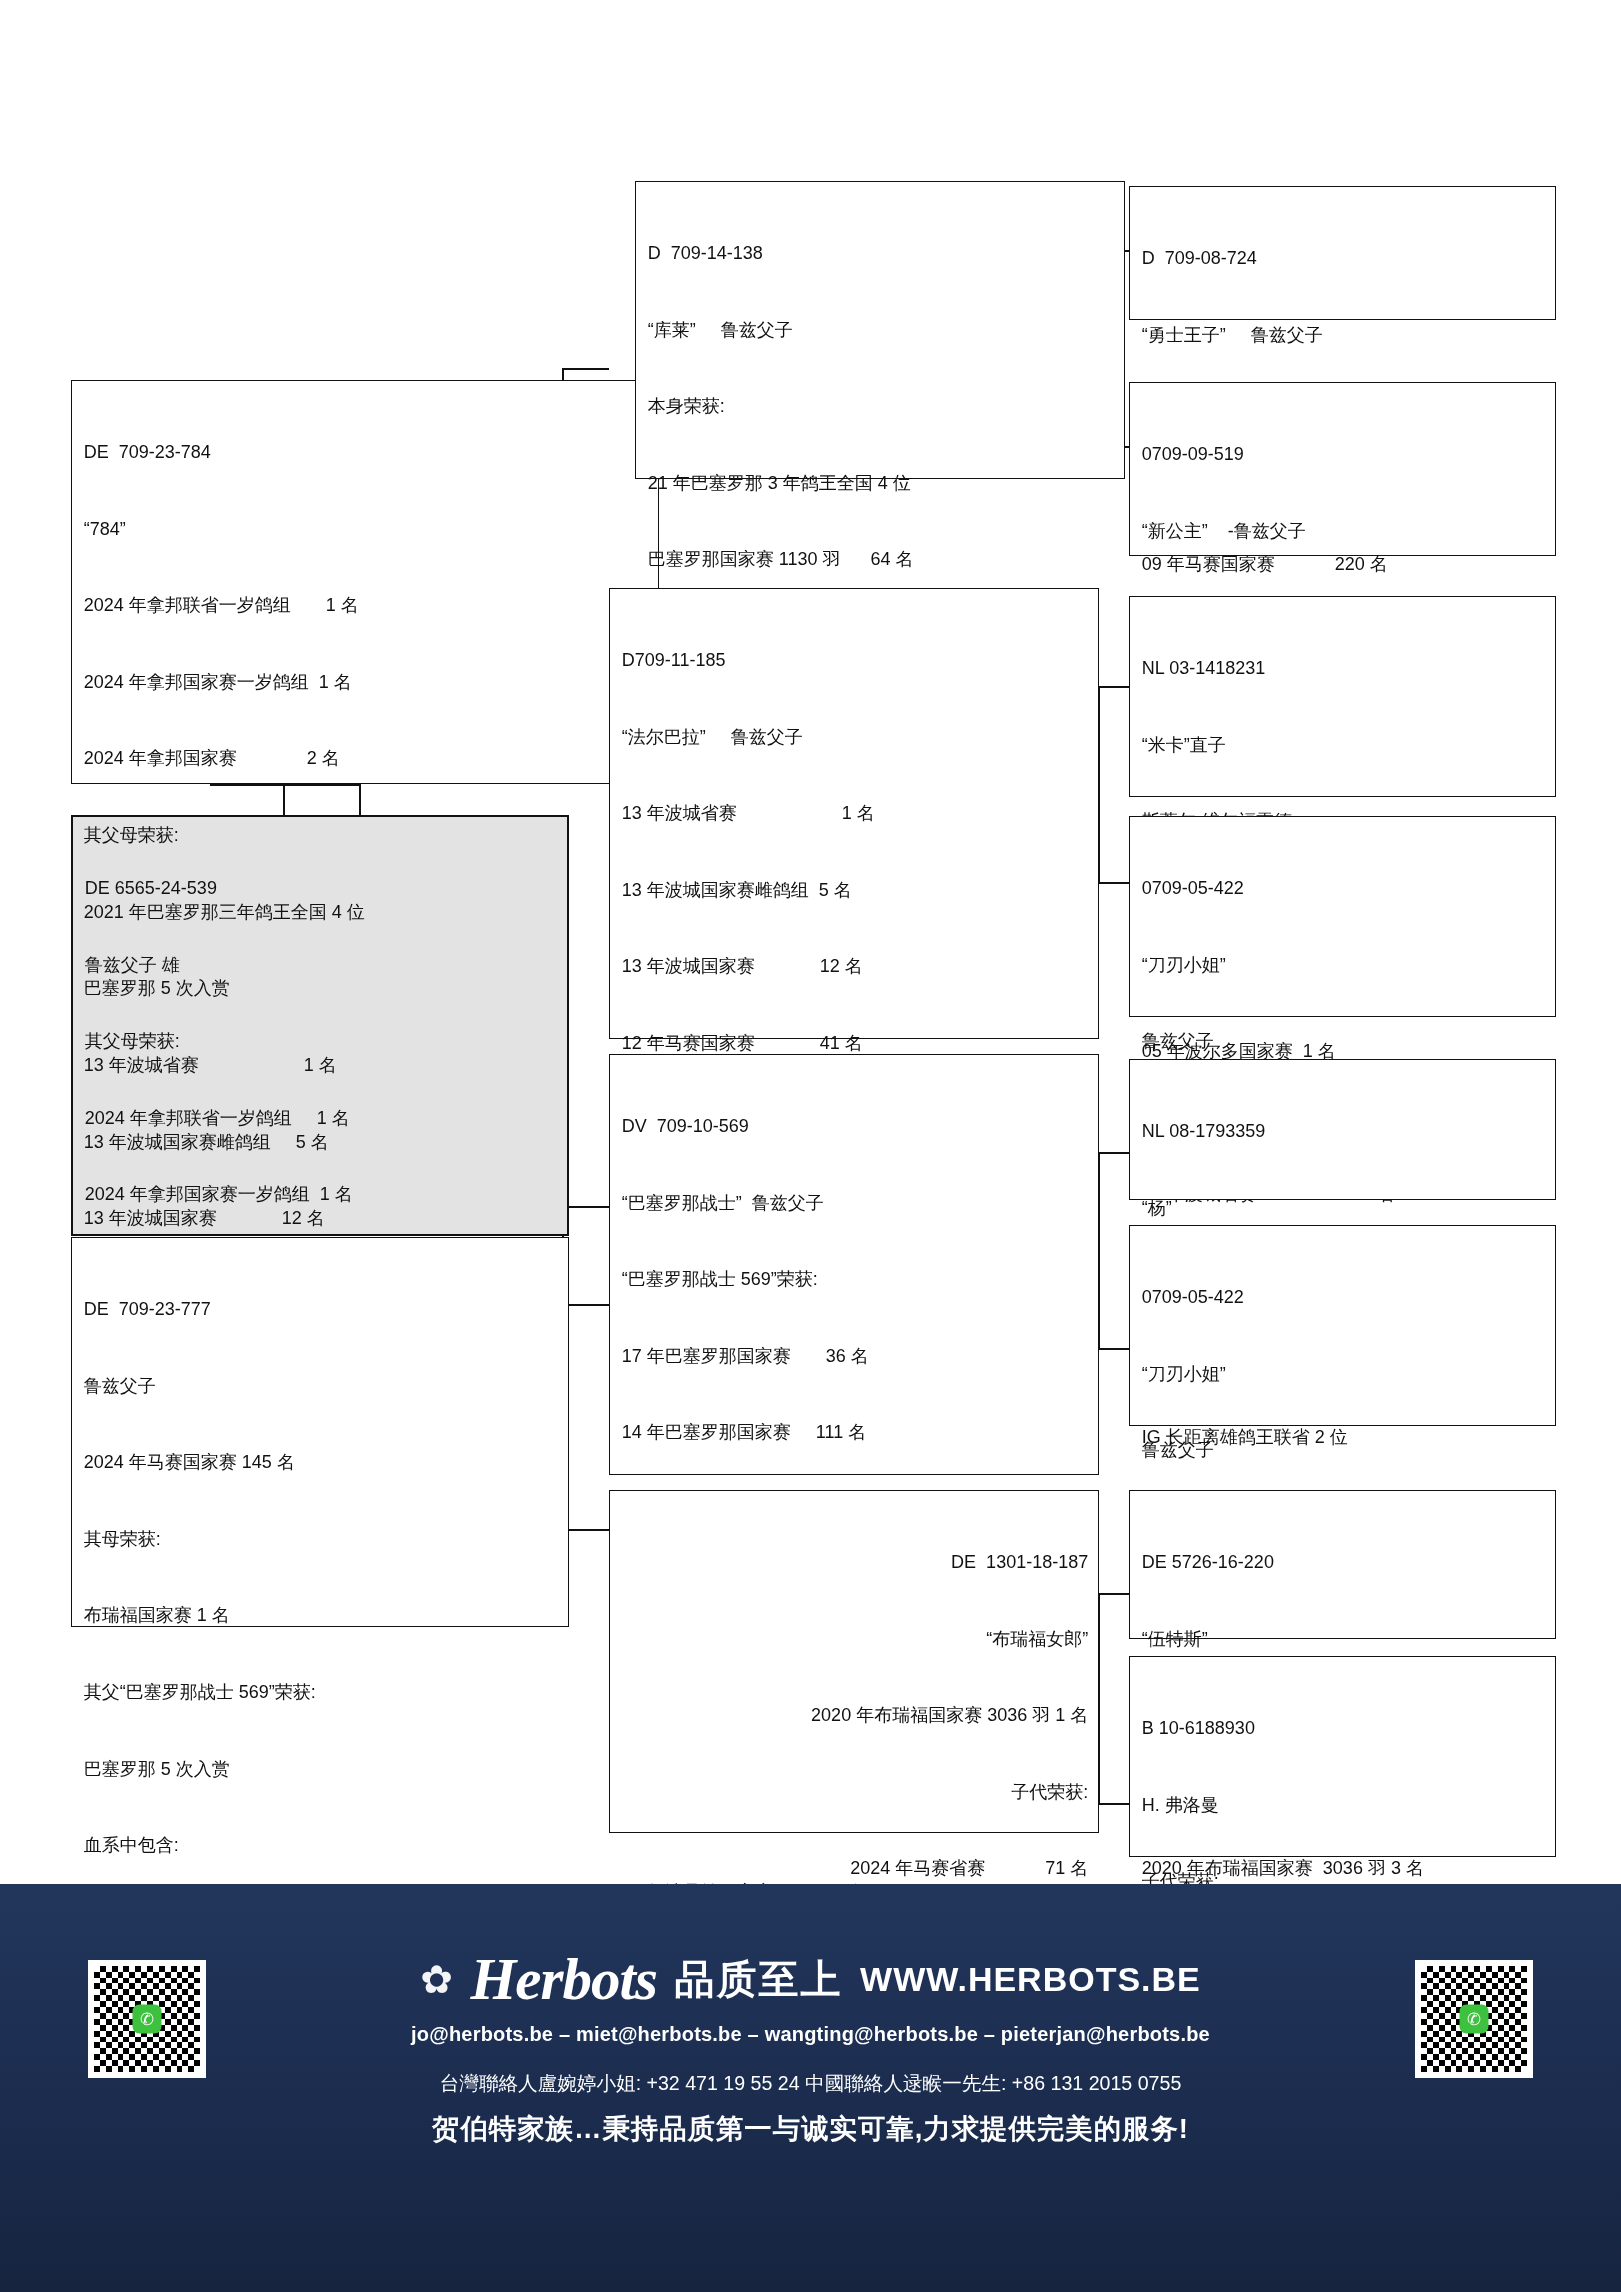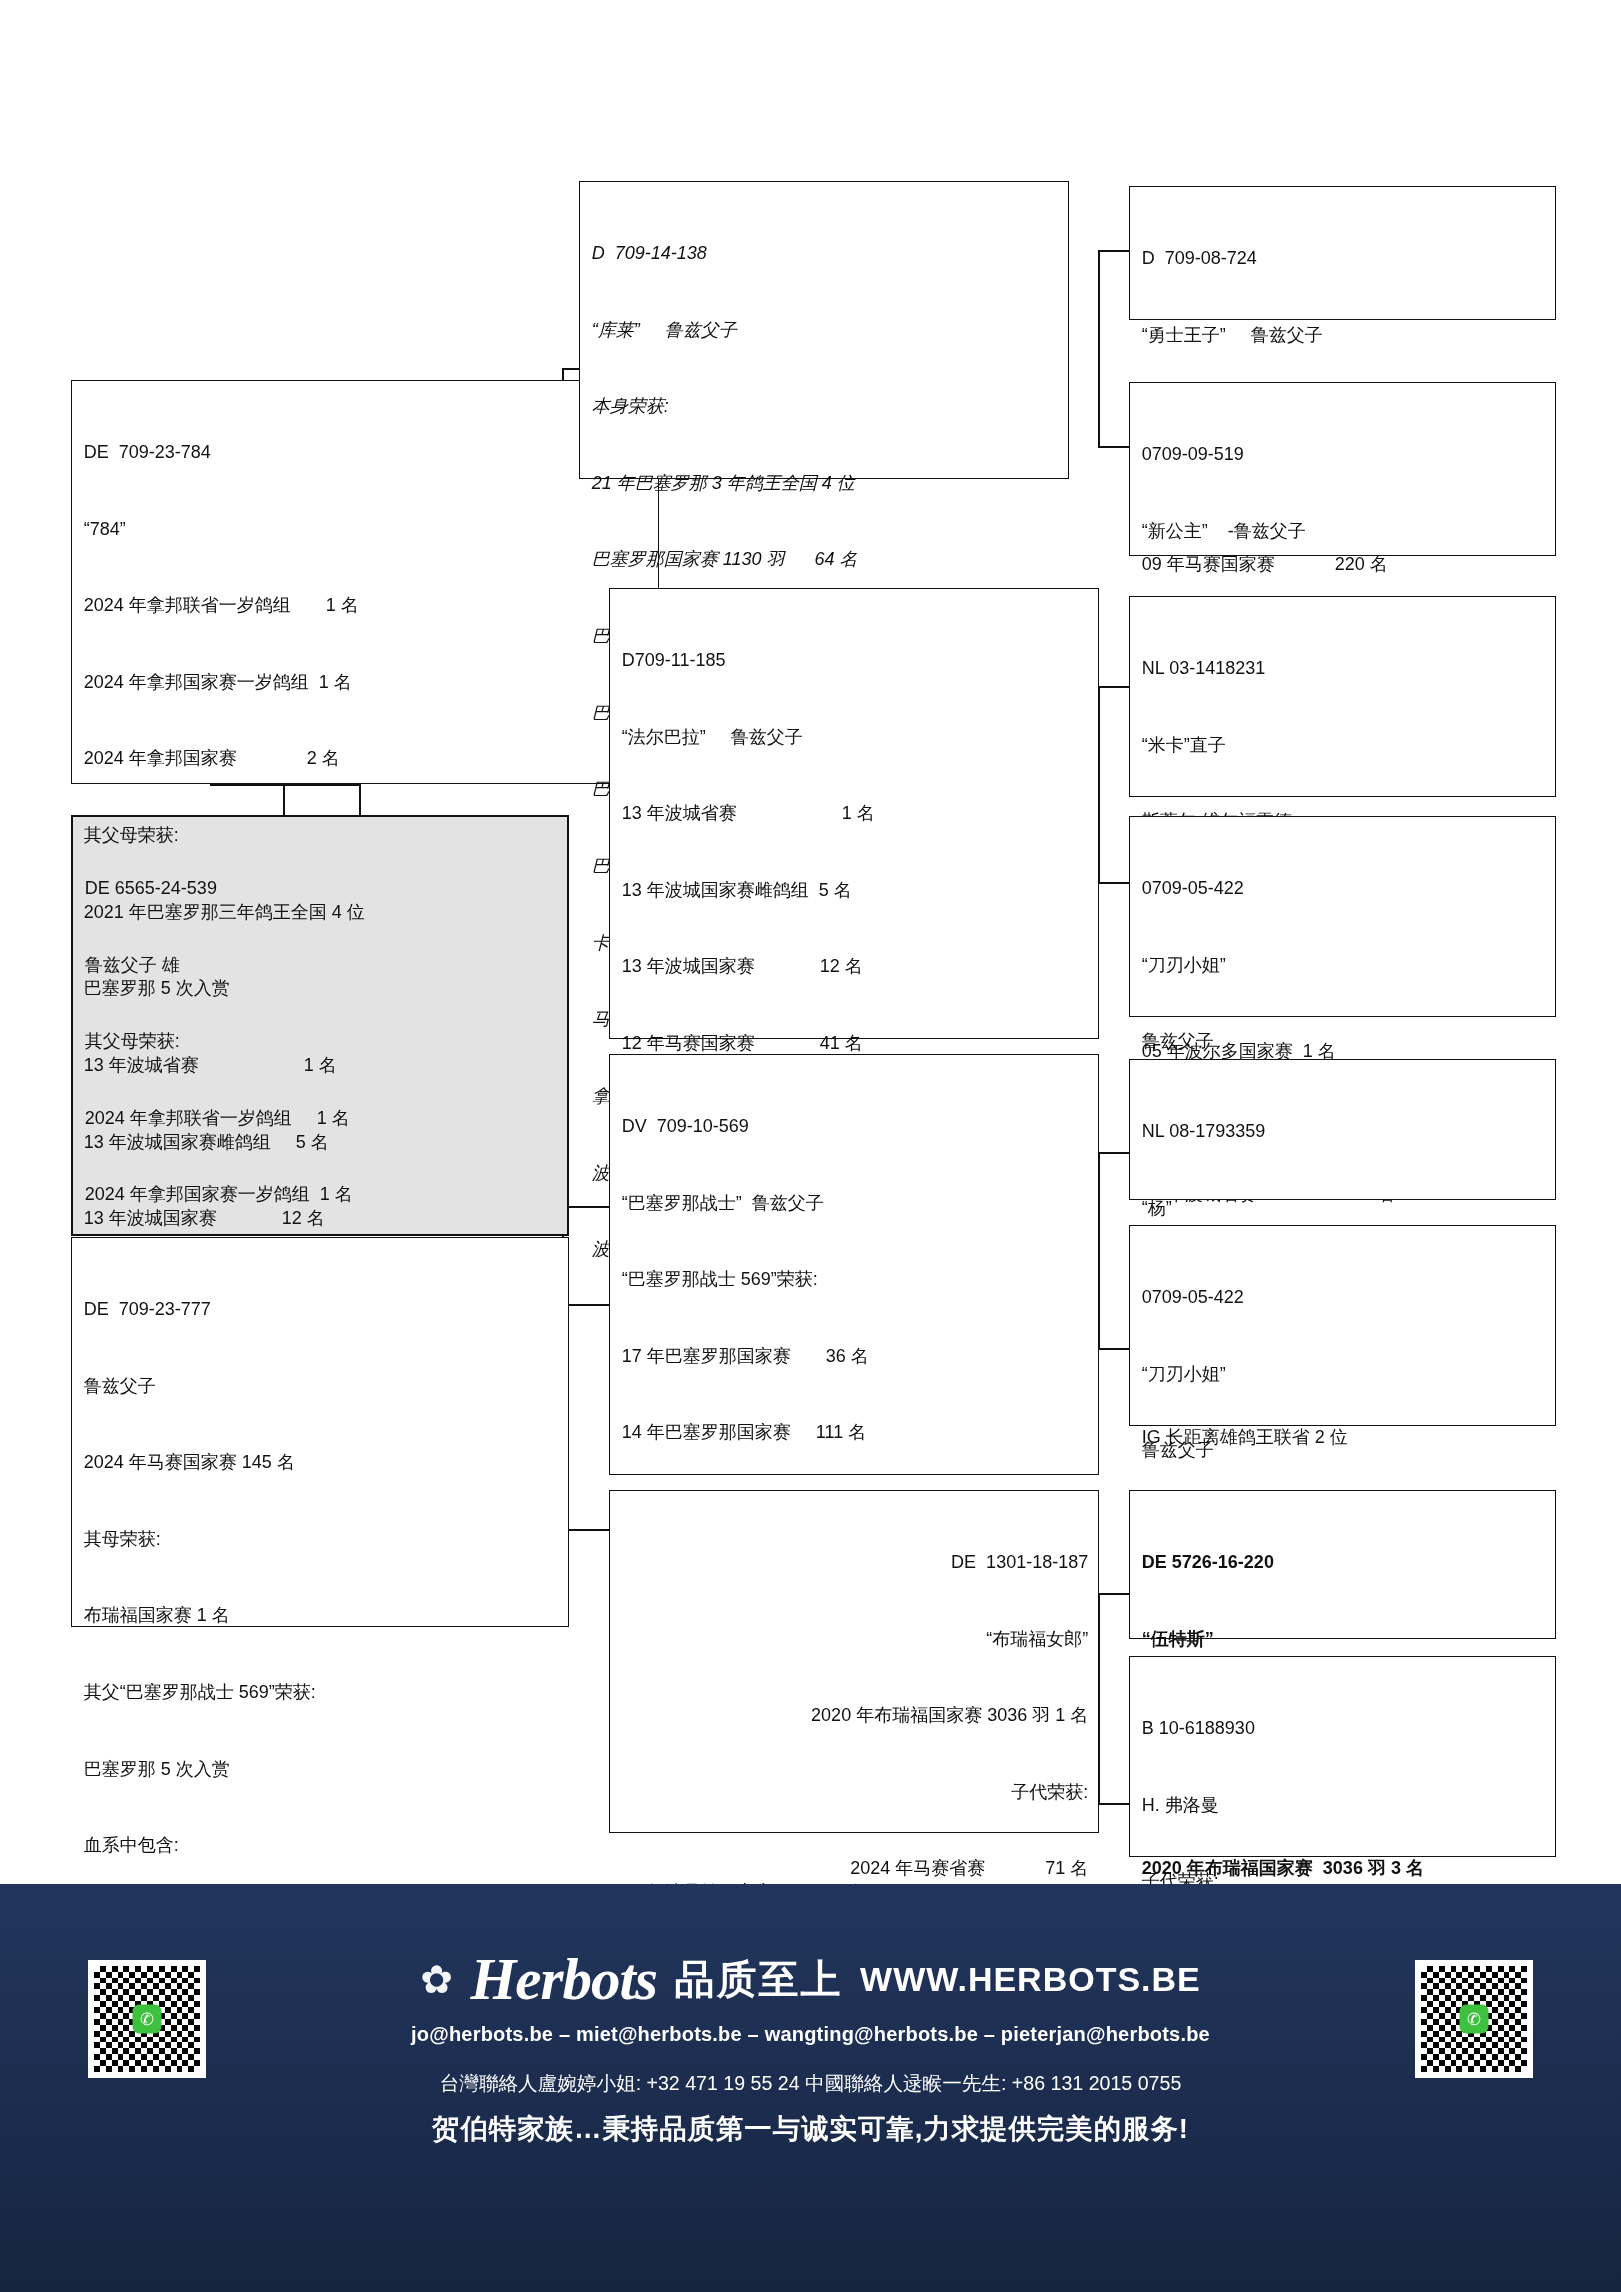--- a/index.html
+++ b/index.html
@@ -183,21 +183,21 @@
     <div class="line">鲁兹父子</div>
     <div class="line">2024 年马赛国家赛 145 名</div>
     <div class="line">其母荣获:</div>
     <div class="line">布瑞福国家赛 1 名</div>
     <div class="line">其父“巴塞罗那战士 569”荣获:</div>
     <div class="line">巴塞罗那 5 次入赏</div>
     <div class="line">血系中包含:</div>
     <div class="line">波品纳国家赛 1 名</div>
   </div>
 
-  <div class="box" style="left:579px; top:181px; width:490px; height:298px;font-style:italic;">
+  <div class="box" style="left:635px; top:181px; width:490px; height:298px;">
     <div class="line">D  709-14-138</div>
     <div class="line">“库莱”     鲁兹父子</div>
     <div class="line">本身荣获:</div>
     <div class="line">21 年巴塞罗那 3 年鸽王全国 4 位</div>
     <div class="line">巴塞罗那国家赛 1130 羽      64 名</div>
     <div class="line">巴塞罗那国家赛 1180 羽      43 名</div>
     <div class="line">巴塞罗那国家赛 1029 羽      47 名</div>
     <div class="line">巴塞罗那国家赛 1088 羽      75 名</div>
     <div class="line">巴塞罗那国家赛 1278 羽    110 名</div>
     <div class="line">卡卡松国家赛      1413 羽    45 名</div>
@@ -305,21 +305,21 @@
   <div class="box" style="left:1129px; top:1225px; width:427px; height:201px;">
     <div class="line">0709-05-422</div>
     <div class="line">“刀刃小姐”</div>
     <div class="line">鲁兹父子</div>
     <div class="line">子代荣获:</div>
     <div class="line">13 年波城省赛                     1 名</div>
     <div class="line">13 年波城国家赛雌鸽组  4 名</div>
     <div class="line">13 年波城国家赛             12 名</div>
   </div>
 
-  <div class="box" style="left:1129px; top:1490px; width:427px; height:149px;font-weight:bold;">
+  <div class="box" style="left:1129px; top:1490px; width:427px; height:149px;">
     <div class="line">DE 5726-16-220</div>
     <div class="line">“伍特斯”</div>
     <div class="line">子代荣获:</div>
     <div class="line">2020 年布瑞福国家赛  3036 羽 1 名</div>
     <div class="line">2020 年布瑞福国家赛  3036 羽 3 名</div>
   </div>
 
   <div class="box" style="left:1129px; top:1656px; width:427px; height:201px;">
     <div class="line">B 10-6188930</div>
     <div class="line">H. 弗洛曼</div>

